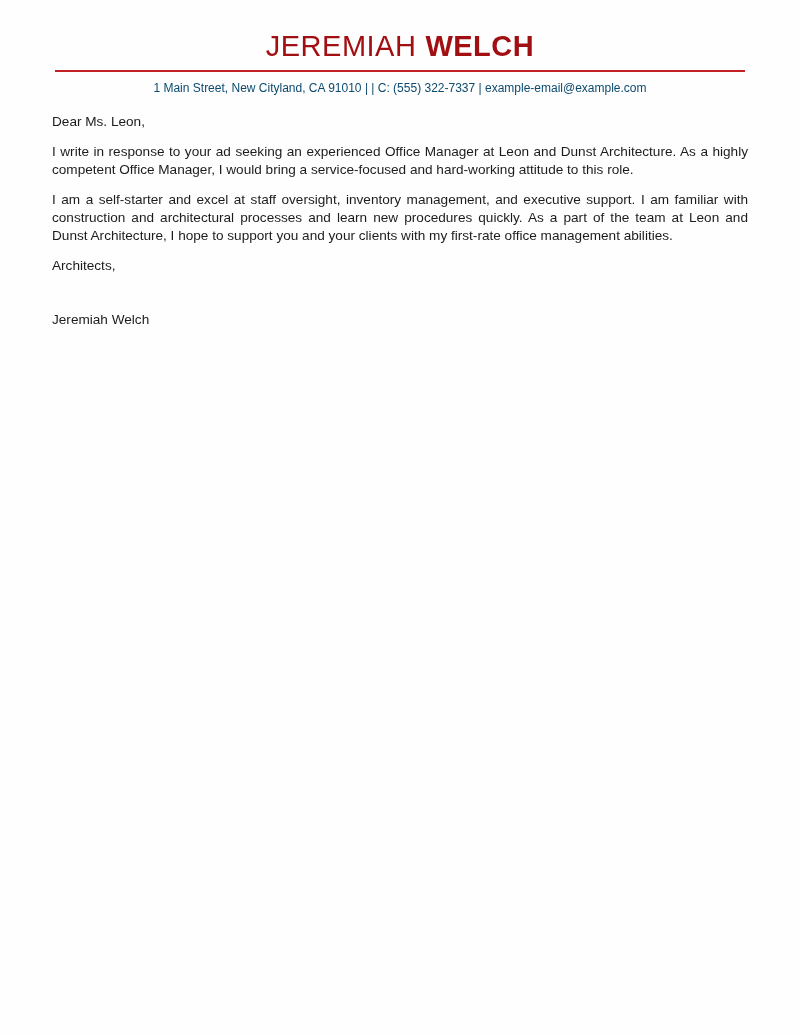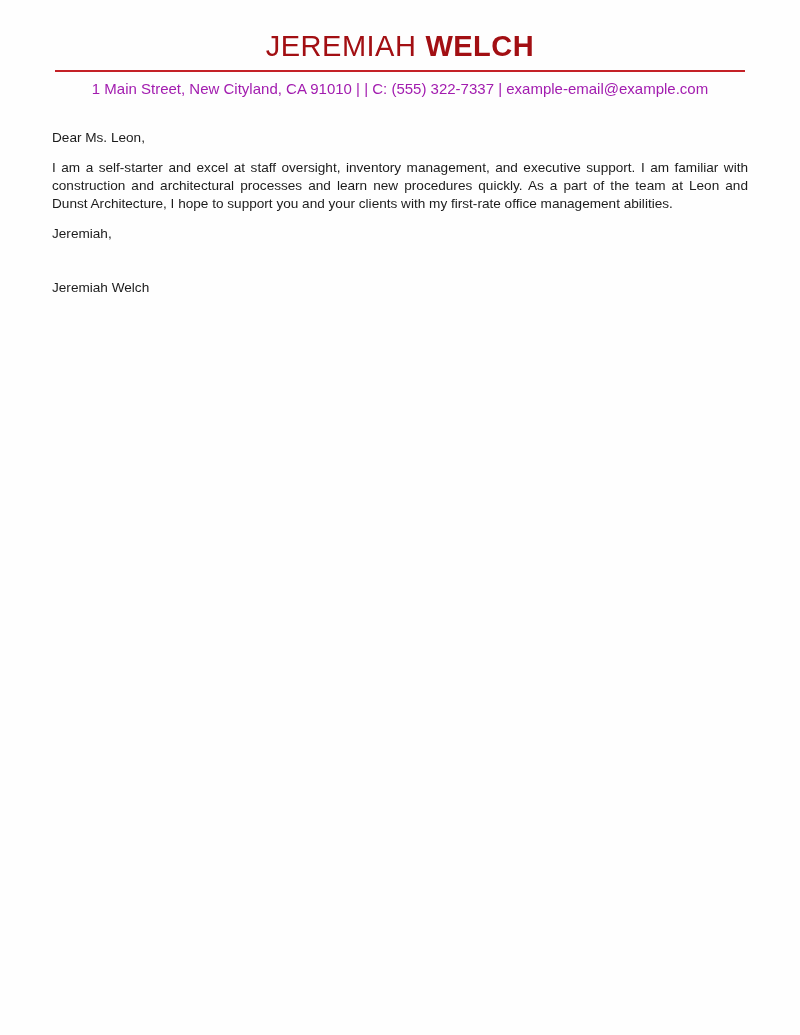--- a/index.html
+++ b/index.html
@@ -37,27 +37,27 @@
     margin-left: 9px;
   }
   .header-rule {
     height: 2px;
     background: #c42127;
     margin: 8px 55px 0 55px;
     border: none;
   }
   .contact-line {
     margin-top: 9px;
-    font-size: 15px;
+    font-size: 12px;
     line-height: 15px;
-    color: #a21caf;
+    color: #0c4a6e;
     text-align: center;
   }
   .letter-body {
-    margin: 33px 52px 0 52px;
+    margin: 17px 52px 0 52px;
     font-size: 13.6px;
     line-height: 18px;
     color: #1c1c1c;
   }
   .letter-body p {
     margin: 0 0 12px 0;
   }
   .paragraph {
     text-align: justify;
   }
@@ -76,18 +76,19 @@
   <div class="letter-header">
     <div class="name-title">
       <span class="name-first">JEREMIAH</span><span class="name-last">WELCH</span>
     </div>
     <div class="header-rule"></div>
     <div class="contact-line">1 Main Street, New Cityland, CA 91010 | | C: (555) 322-7337 | example-email@example.com</div>
   </div>
 
   <div class="letter-body">
     <p class="greeting">Dear Ms. Leon,</p>
+    <p class="paragraph">I write in response to your ad seeking an experienced Office Manager at Leon and Dunst Architecture. As a highly competent Office Manager, I would bring a service-focused and hard-working attitude to this role.</p>
     <p class="paragraph">I am a self-starter and excel at staff oversight, inventory management, and executive support. I am familiar with construction and architectural processes and learn new procedures quickly. As a part of the team at Leon and Dunst Architecture, I hope to support you and your clients with my first-rate office management abilities.</p>
-    <p class="closing">Jeremiah,</p>
+    <p class="closing">Architects,</p>
     <p class="signature">Jeremiah Welch</p>
   </div>
 
 </div>
 
 </body></html>

